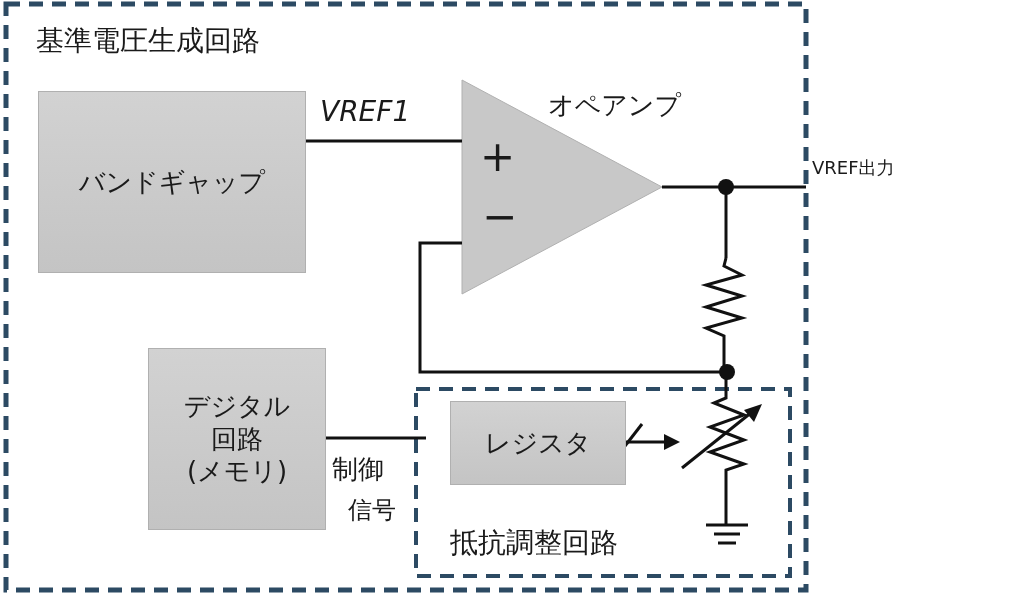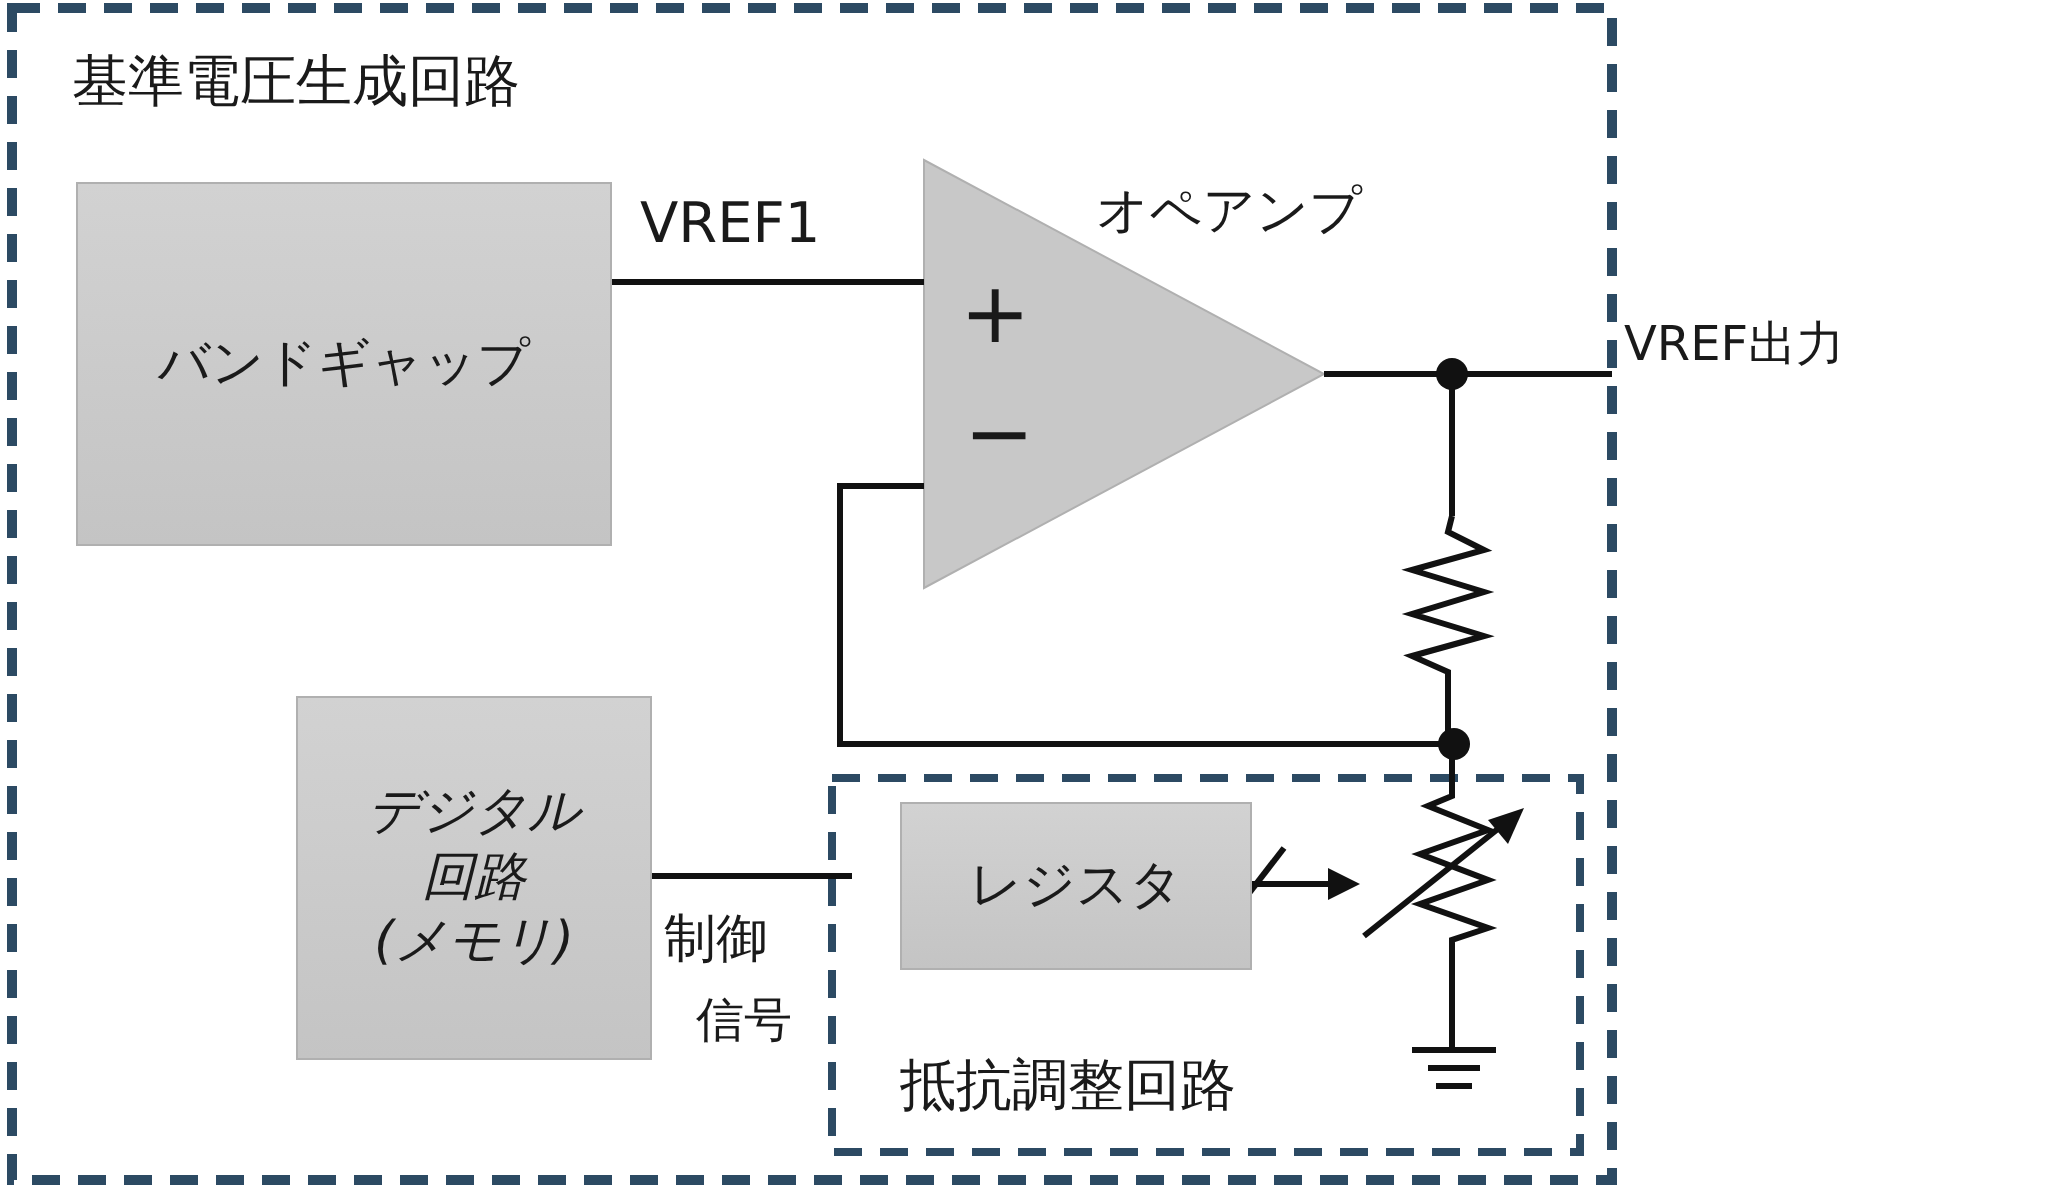--- a/index.html
+++ b/index.html
@@ -57,29 +57,29 @@
   <circle cx="726" cy="187" r="8" fill="#111"></circle>
   <circle cx="727" cy="372" r="8" fill="#111"></circle>
 </svg>
 
 <div class="lbl" style="left:36px; top:22px; font-size:28px;">基準電圧生成回路</div>
 
 <div class="box" style="left:38px; top:91px; width:268px; height:182px; font-size:26px;">
   <span>バンドギャップ</span>
 </div>
 
-<div class="lbl" style="left:320px; top:95px; font-size:28px;">VREF1</div>
+<div class="lbl" style="left:320px; top:95px; font-size:28px;font-style:italic;">VREF1</div>
 
 <div class="lbl" style="left:548px; top:88px; font-size:26px;">オペアンプ</div>
 <div class="lbl" style="left:480px; top:136px; font-size:42px; line-height:1;">+</div>
 <div class="lbl" style="left:482px; top:196px; font-size:42px; line-height:1;">−</div>
 
-<div class="lbl" style="left:812px; top:156px; font-size:24px;">VREF出力</div>
+<div class="lbl" style="left:812px; top:156px; font-size:18px;">VREF出力</div>
 
-<div class="box" style="left:148px; top:348px; width:178px; height:182px; font-size:26px;font-style:italic;">
+<div class="box" style="left:148px; top:348px; width:178px; height:182px; font-size:26px;">
   <span>デジタル</span>
   <span>回路</span>
   <span>(メモリ)</span>
 </div>
 
 <div class="lbl" style="left:332px; top:452px; font-size:26px;">制御</div>
 <div class="lbl" style="left:348px; top:494px; font-size:24px;font-family:Liberation Mono, monospace;">信号</div>
 
 <div class="box" style="left:426px; top:401px; width:176px; height:84px; font-size:26px;margin-left:24px;">
   <span>レジスタ</span>

